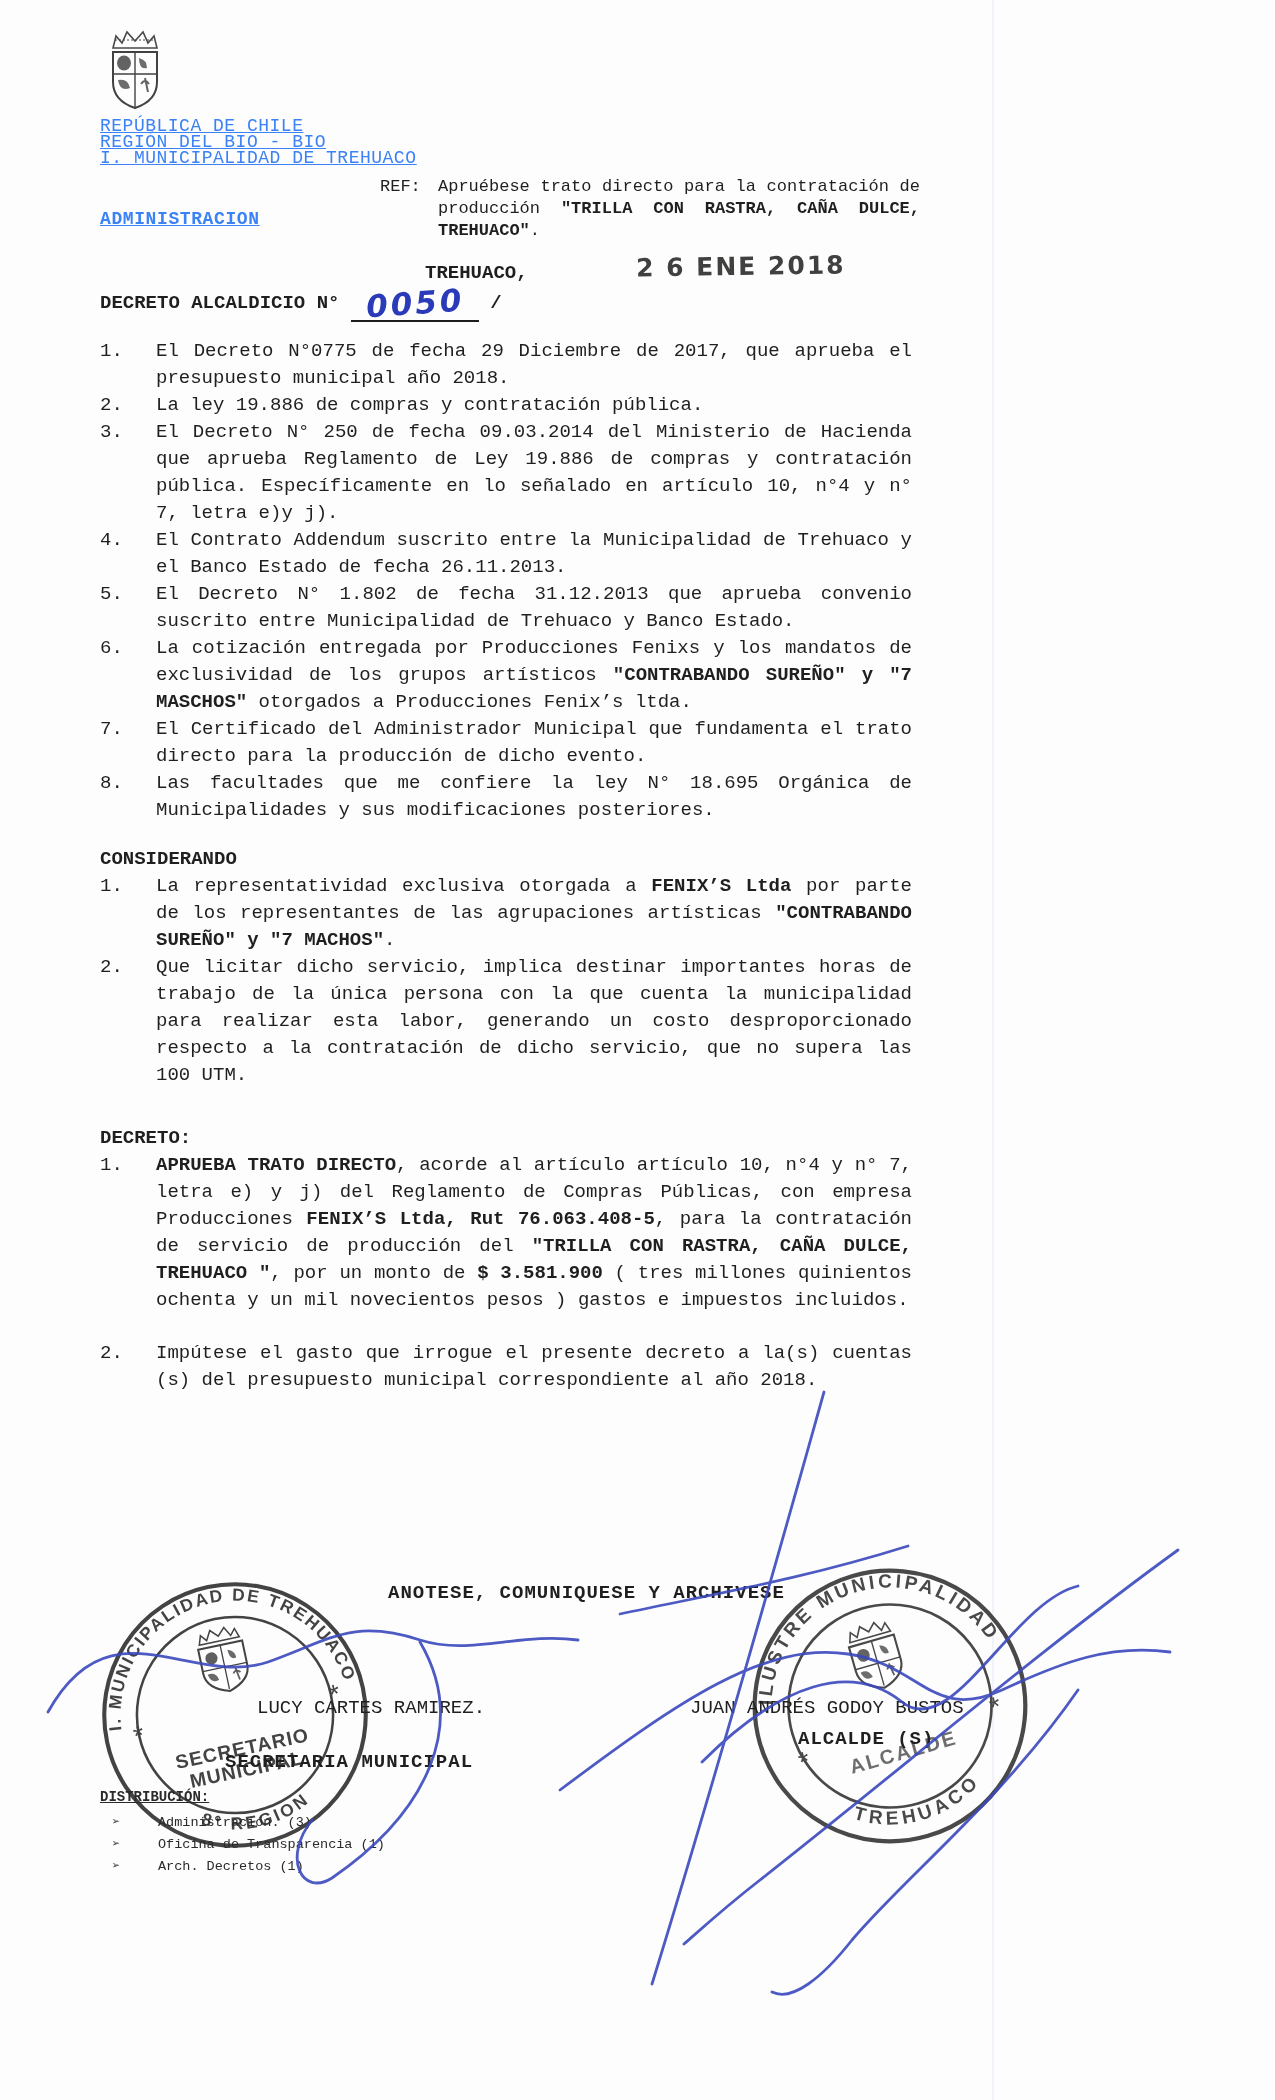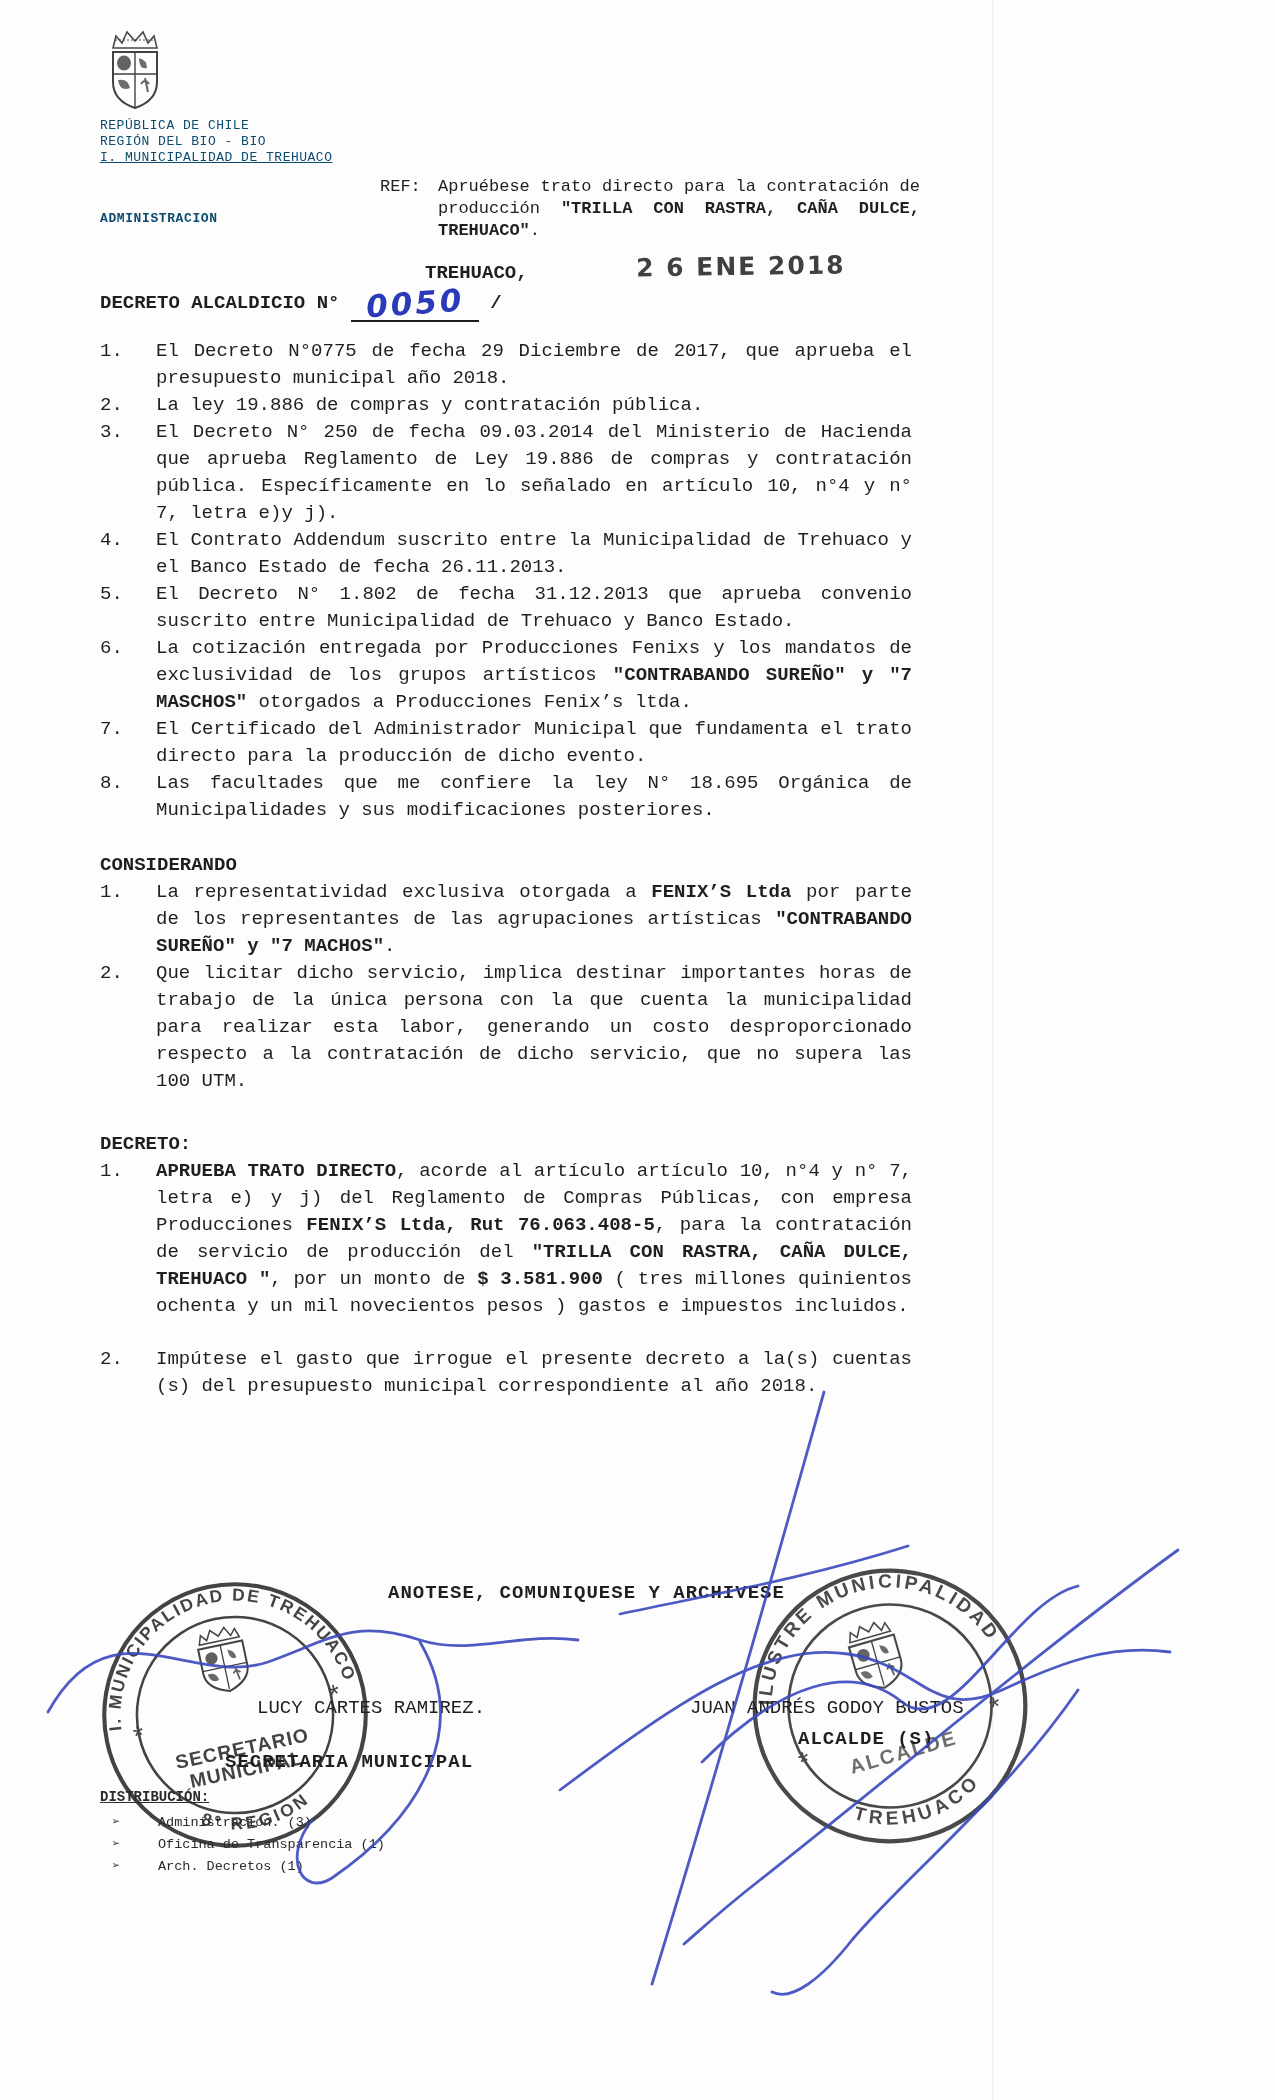--- a/index.html
+++ b/index.html
@@ -4,21 +4,21 @@
 <style>
   html,body{margin:0;padding:0;background:#e8e8ea;}
   .page{
     position:relative;width:1275px;height:2100px;margin:0 auto;
     background:#fdfdfe;overflow:hidden;
     font-family:"Liberation Mono","DejaVu Sans Mono",monospace;
     color:#1f1f1f;
   }
   .abs{position:absolute;}
   
-  .hdr-lines{left:100px;top:118px;font-size:13px;line-height:16px;letter-spacing:.5px;color:#0c4a6e;}
+  .hdr-lines{left:100px;top:118px;font-size:18px;line-height:16px;letter-spacing:.5px;color:#3b82f6;text-decoration:underline;}
   .hdr-lines .muni{text-decoration:underline;}
   .hdr-lines .admin{font-weight:bold;letter-spacing:.6px;margin-top:45px;}
   
   .ref{left:380px;top:176px;width:540px;display:grid;grid-template-columns:58px 1fr;font-size:17px;line-height:22px;}
   .ref .txt{text-align:justify;}
   .b{font-weight:bold;}
   .i{}
   
   .place{left:425px;top:262px;font-size:19px;font-weight:bold;}
   .datestamp{
@@ -29,21 +29,21 @@
   .decreeline{left:100px;top:288px;font-size:19px;font-weight:bold;white-space:nowrap;}
   .handwrite-slot{display:inline-block;width:128px;border-bottom:2.5px solid #1d1d1d;text-align:center;vertical-align:-6px;}
   .handwrite{
     display:inline-block;font-family:"DejaVu Sans","Liberation Sans",sans-serif;
     font-style:italic;font-weight:bold;font-size:31px;line-height:30px;color:#2b3ab8;
     transform:rotate(-4deg);letter-spacing:3px;
   }
   
   .main{left:100px;top:338px;width:812px;font-size:19px;line-height:27px;}
   .section-title{font-weight:bold;}
-  .mt1{margin-top:28px;} .mt2{margin-top:36px;}
+  .mt1{margin-top:22px;} .mt2{margin-top:36px;}
   .num-item{display:grid;grid-template-columns:56px 1fr;}
   .num-item .txt{text-align:justify;}
   .gap{height:26px;}
   
   .closing{left:388px;top:1582px;font-size:19px;font-weight:bold;letter-spacing:1px;z-index:3;}
   .sig-name{font-size:19px;z-index:3;}
   .sig-title{font-size:19px;font-weight:bold;letter-spacing:1px;z-index:3;}
   .stamp{z-index:2;opacity:.92;}
   .ink{z-index:5;pointer-events:none;}
   

